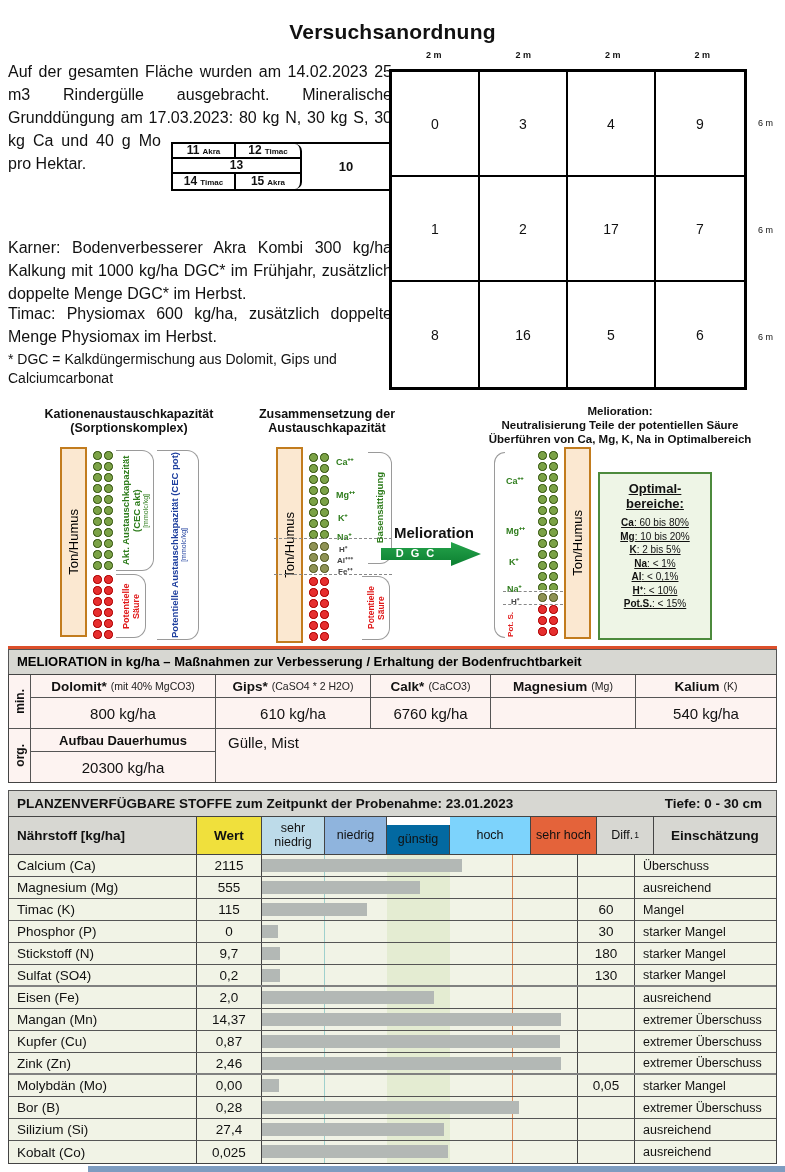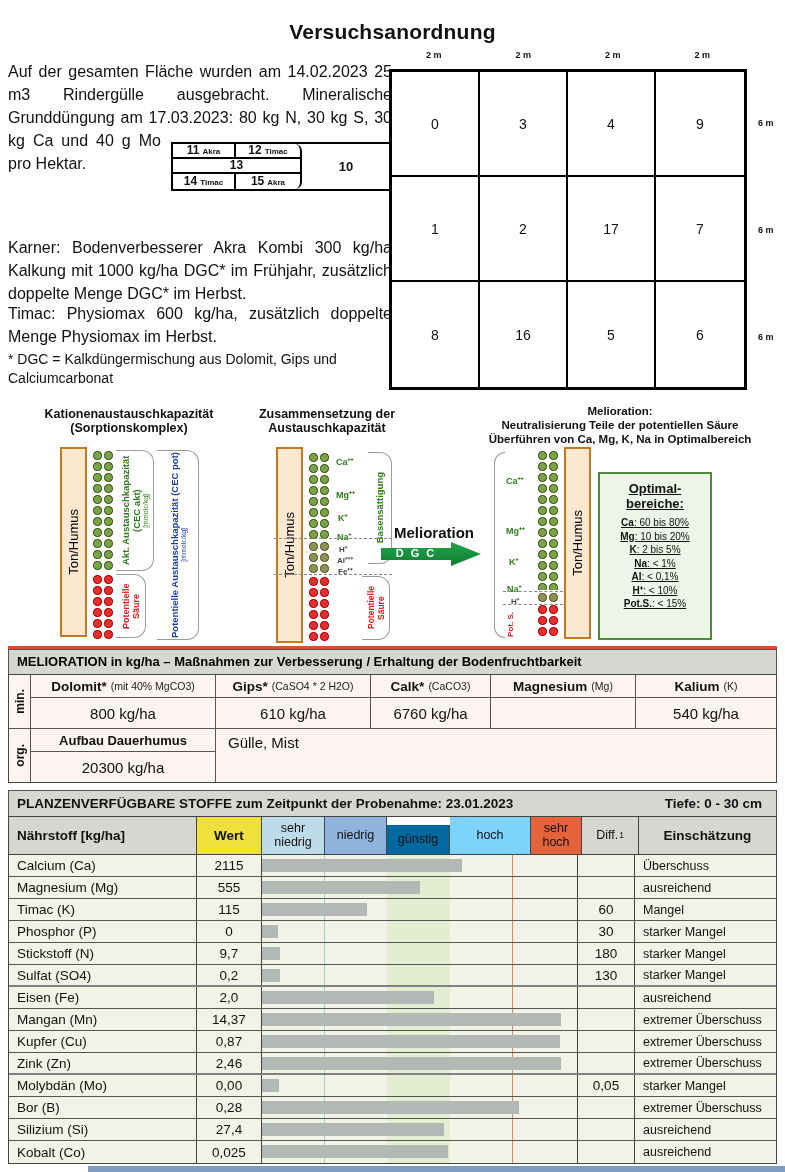--- a/index.html
+++ b/index.html
@@ -32,21 +32,21 @@
   
   .grid-collabels { position:absolute; left:389px; top:50px; width:358px; display:flex; }
   .grid-collabels span { flex:1; text-align:center; font-size:9px; font-weight:600; }
   .plot-grid { position:absolute; left:389px; top:69px; width:358px; height:321px;
     border:3px solid #000; display:grid; grid-template-columns:repeat(4,1fr); grid-template-rows:repeat(3,1fr); }
   .plot-grid > div { display:flex; align-items:center; justify-content:center; font-size:14px;
     border-right:2.5px solid #000; border-bottom:2.5px solid #000; }
   .plot-grid > div:nth-of-type(4n) { border-right:none; }
   .plot-grid > div:nth-of-type(n+9) { border-bottom:none; }
   .grid-rowlabels { position:absolute; left:752px; top:69px; width:33px; height:321px; display:flex; flex-direction:column; }
-  .grid-rowlabels span { flex:1; display:flex; align-items:center; padding-left:6px; font-size:9px; font-weight:700; }
+  .grid-rowlabels span { flex:1; display:flex; align-items:center; padding-left:6px; font-size:9px; font-weight:400; }
 
   
   .diag-title { position:absolute; text-align:center; font-weight:bold; font-size:12.5px; line-height:14px; }
   .th-bar { position:absolute; background:#fbe8d1; border:2px solid #c27c1e;
     display:flex; align-items:center; justify-content:center; }
   .vtext { writing-mode:vertical-rl; transform:rotate(180deg); white-space:nowrap; }
   .vwrap { writing-mode:vertical-rl; transform:rotate(180deg); text-align:center; }
   .th-bar span { font-size:13px; color:#000; }
   .dots { position:absolute; width:22px; }
   .dots-green { background-image:radial-gradient(circle at 5.5px 5.5px, #7ba246 0 3.2px, #4c6b26 3.2px 4.4px, transparent 4.6px); background-size:11px 11px; }
@@ -118,21 +118,21 @@
   .nt-head { display:flex; height:38px; border-bottom:1px solid #444; }
   .nt-head > div { display:flex; align-items:center; justify-content:center; text-align:center;
     border-right:1px solid #444; font-size:12.5px; line-height:13.5px; }
   .h-name { width:188px; background:#d7d7d2; justify-content:flex-start !important; padding-left:8px;
     font-weight:bold; font-size:13.5px !important; }
   .h-wert { width:65px; background:#f0e03c; font-weight:bold; font-size:13.5px !important; }
   .z0 { width:63px; background:#bddbe9; }
   .z1 { width:62px; background:#8fb4dd; }
   .z2 { width:63px; background:#0369a1;margin-top:8px; }
   .z3 { width:81px; background:#7dd3fc; }
-  .z4 { width:51px; background:#e4633a; }
+  .z4 { width:66px; background:#e4633a; }
   .h-diff { width:57px; background:#d7d7d2; font-size:12.5px; }
   .h-diff sup { font-size:8.5px; margin-left:1px; }
   .h-rate { flex:1; background:#d7d7d2; font-weight:bold; font-size:13.5px !important; border-right:none !important; }
   .nt-body > div { display:flex; height:22px; background:#f1f3e6; border-bottom:1px solid #555; }
   .nt-body > div:nth-of-type(6), .nt-body > div:nth-of-type(10) { border-bottom:2px solid #808080; }
   .nt-body > div:last-of-type { border-bottom:none; }
   .c-name { width:188px; border-right:1px solid #444; font-size:13.5px; display:flex; align-items:center; padding-left:8px; }
   .c-wert { width:65px; border-right:1px solid #444; font-size:13.5px; display:flex; align-items:center; justify-content:center; }
   .c-bar { width:316px; border-right:1px solid #444; position:relative;
     background-image:linear-gradient(to right,

